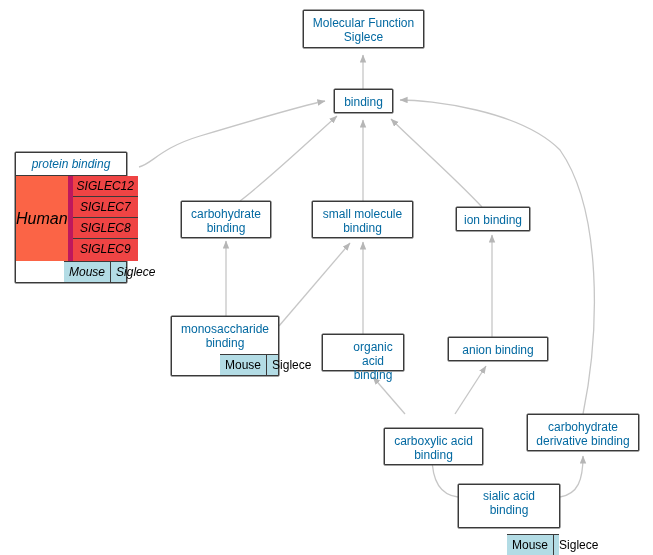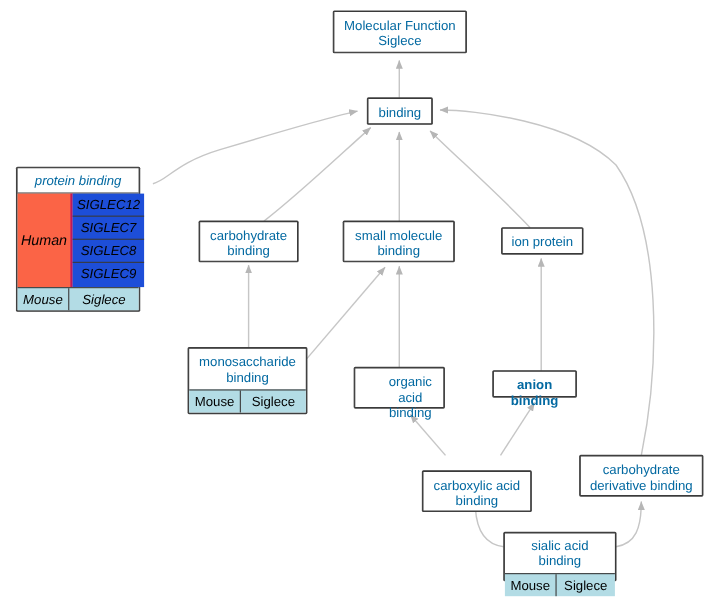--- a/index.html
+++ b/index.html
@@ -60,48 +60,48 @@
     box-sizing: border-box;
   }
   .anno .cell {
     font-size: 12px;
     line-height: 14px;
     text-align: center;
     padding: 3px 5px;
     box-sizing: border-box;
     color: #000;
   }
-  .anno.mouse { background: #b3dce5; }
+  .anno.mouse { background: #b3dce5; margin-left: 48px; }
   .anno.mouse .cell.species {
     border-right: 1px solid #3a3a3a;
     flex: 0 0 44px;
   }
   .anno.mouse .cell.gene { flex: 1 1 auto; }
 
   
   .node.table .body {
     display: flex;
     flex-direction: row;
     border-top: 1px solid #3a3a3a;
   }
   .node.table .species-col {
     background: #fb6446;
     flex: 0 0 48px;
     display: flex;
     align-items: center;
     justify-content: center;
-    font-size: 13px;
-    border-right: 2px solid #be185d;
+    font-size: 16px;
+    border-right: 5px solid #be185d;
     color: #000;
   }
   .node.table .genes-col {
     flex: 1 1 auto;
     display: flex;
     flex-direction: column;
-    background: #1d4ed8;
+    background: #ef4444;
   }
   .node.table .genes-col .gene-row {
     font-size: 12px;
     line-height: 14px;
     text-align: center;
     padding: 3px 4px;
     border-bottom: 1px solid #3a3a3a;
     box-sizing: border-box;
     color: #000;
   }
@@ -182,52 +182,52 @@
     <div class="title">carbohydrate
 binding</div>
   </div>
 
   <div class="node plain" style="left:312px;top:201px;width:101px;height:37px;">
     <div class="title">small molecule
 binding</div>
   </div>
 
   <div class="node plain" style="left:456px;top:207px;width:74px;height:24px;">
-    <div class="title">ion protein</div>
+    <div class="title">ion binding</div>
   </div>
 
   <div class="node" style="left:171px;top:316px;width:108px;height:60px;">
     <div class="title">monosaccharide
 binding</div>
     <div class="anno mouse">
       <div class="cell species">Mouse</div>
       <div class="cell gene">Siglece</div>
     </div>
   </div>
 
   <div class="node plain" style="left:322px;top:334px;width:82px;height:37px;padding-left:20px;">
     <div class="title">organic acid
 binding</div>
   </div>
 
-  <div class="node plain" style="left:448px;top:337px;width:76px;height:24px;font-weight:bold;">
+  <div class="node plain" style="left:448px;top:337px;width:100px;height:24px;">
     <div class="title">anion binding</div>
   </div>
 
   <div class="node plain" style="left:384px;top:428px;width:99px;height:37px;">
     <div class="title">carboxylic acid
 binding</div>
   </div>
 
   <div class="node plain" style="left:527px;top:414px;width:112px;height:37px;">
     <div class="title">carbohydrate
 derivative binding</div>
   </div>
 
-  <div class="node" style="left:458px;top:484px;width:102px;height:44px;">
+  <div class="node" style="left:458px;top:484px;width:102px;height:44px;gap:13px;">
     <div class="title">sialic acid
 binding</div>
     <div class="anno mouse">
       <div class="cell species">Mouse</div>
       <div class="cell gene">Siglece</div>
     </div>
   </div>
 
 </div>
 

